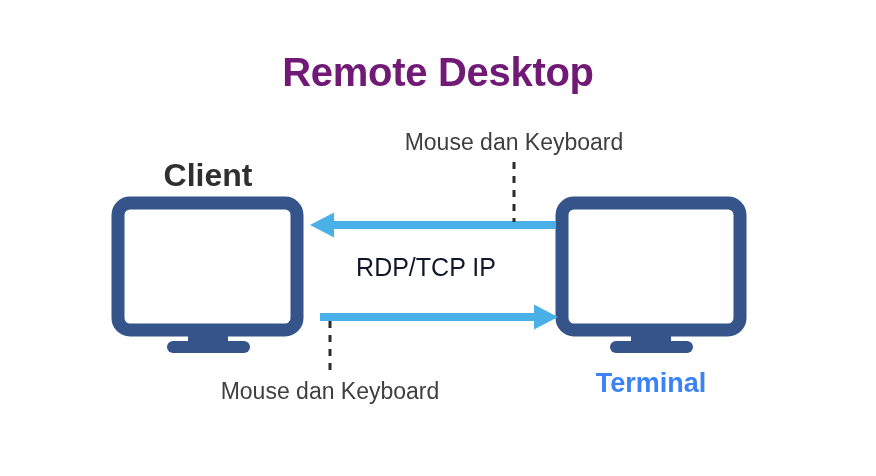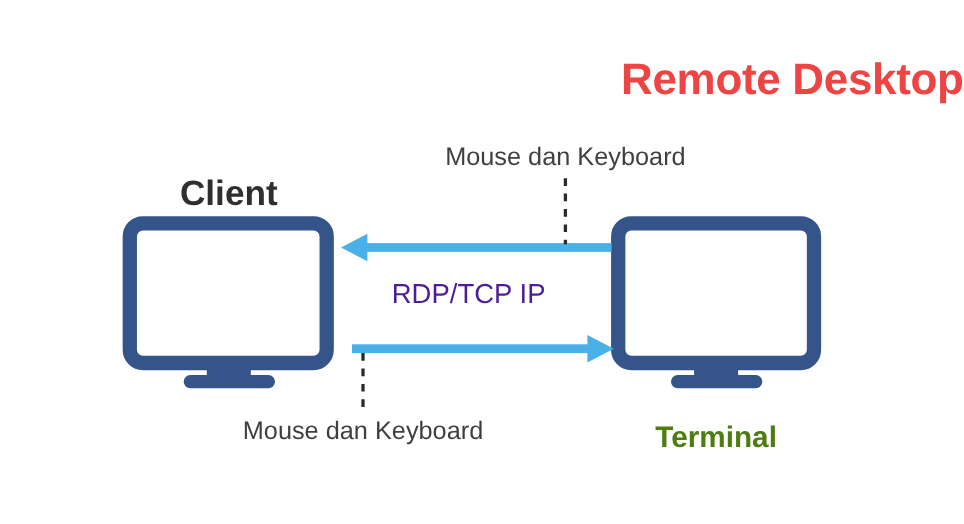--- a/index.html
+++ b/index.html
@@ -26,44 +26,44 @@
   }
   .txt {
     position: absolute;
     white-space: pre;
     color: #3a3a3a;
   }
   #page-title {
     left: 0;
     top: 50px;
     width: 876px;
-    text-align: right;
+    text-align: center;
     font-size: 40px;
     font-weight: bold;
     letter-spacing: -0.3px;
-    color: #ef4444;
+    color: #701a75;
   }
   #label-client {
     left: 98px;
     top: 157px;
     width: 220px;
     text-align: center;
     font-size: 32px;
     font-weight: bold;
     color: #2f2f2f;
   }
   #label-terminal-server {
     left: 541px;
-    top: 378px;
+    top: 364px;
     width: 220px;
     text-align: center;
     font-size: 27px;
     font-weight: bold;
     line-height: 38px;
-    color: #4d7c0f;
+    color: #3b82f6;
   }
   #label-top-io {
     left: 381px;
     top: 129px;
     width: 266px;
     text-align: center;
     font-size: 23px;
     color: #3f3f3f;
   }
   #label-bottom-io {
@@ -73,21 +73,21 @@
     text-align: center;
     font-size: 23px;
     color: #3f3f3f;
   }
   #label-protocol {
     left: 331px;
     top: 253px;
     width: 190px;
     text-align: center;
     font-size: 25px;
-    color: #4c1d95;
+    color: #0f172a;
   }
 </style>
 </head>
 <body>
 
 <div id="canvas">
 
   <svg id="diagram-svg" viewBox="0 0 876 476" xmlns="http://www.w3.org/2000/svg">
 
     <g>

